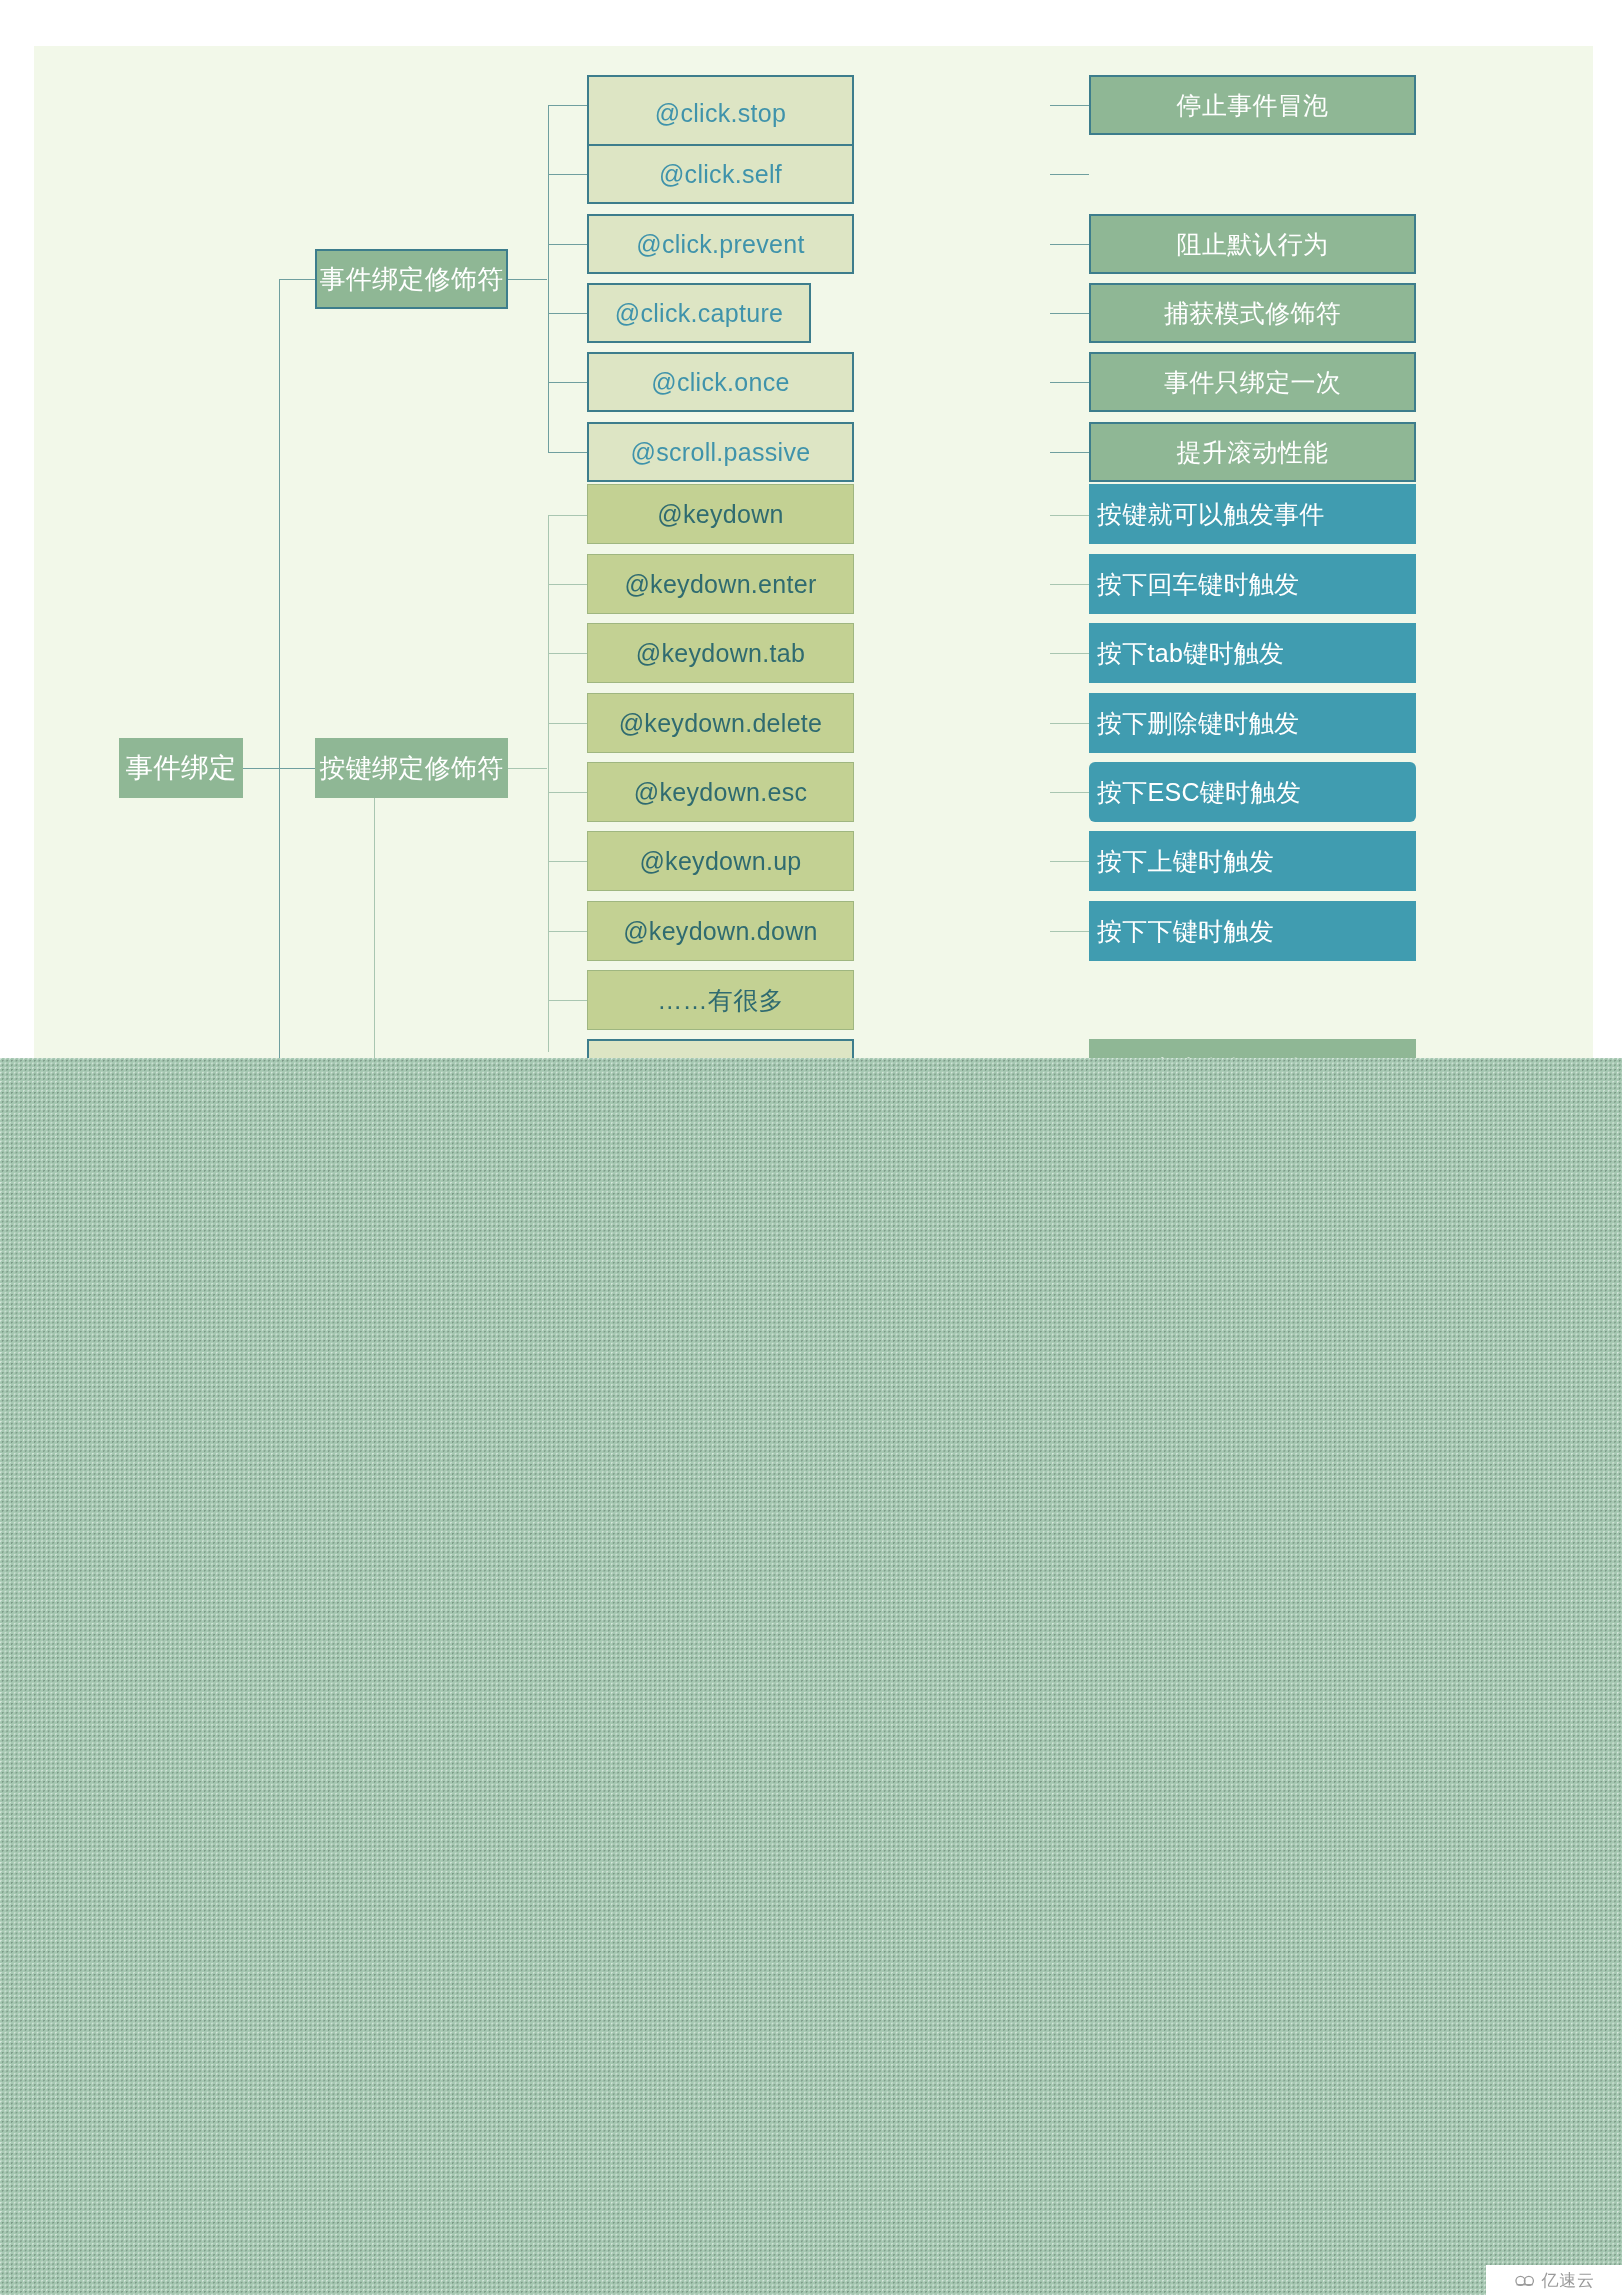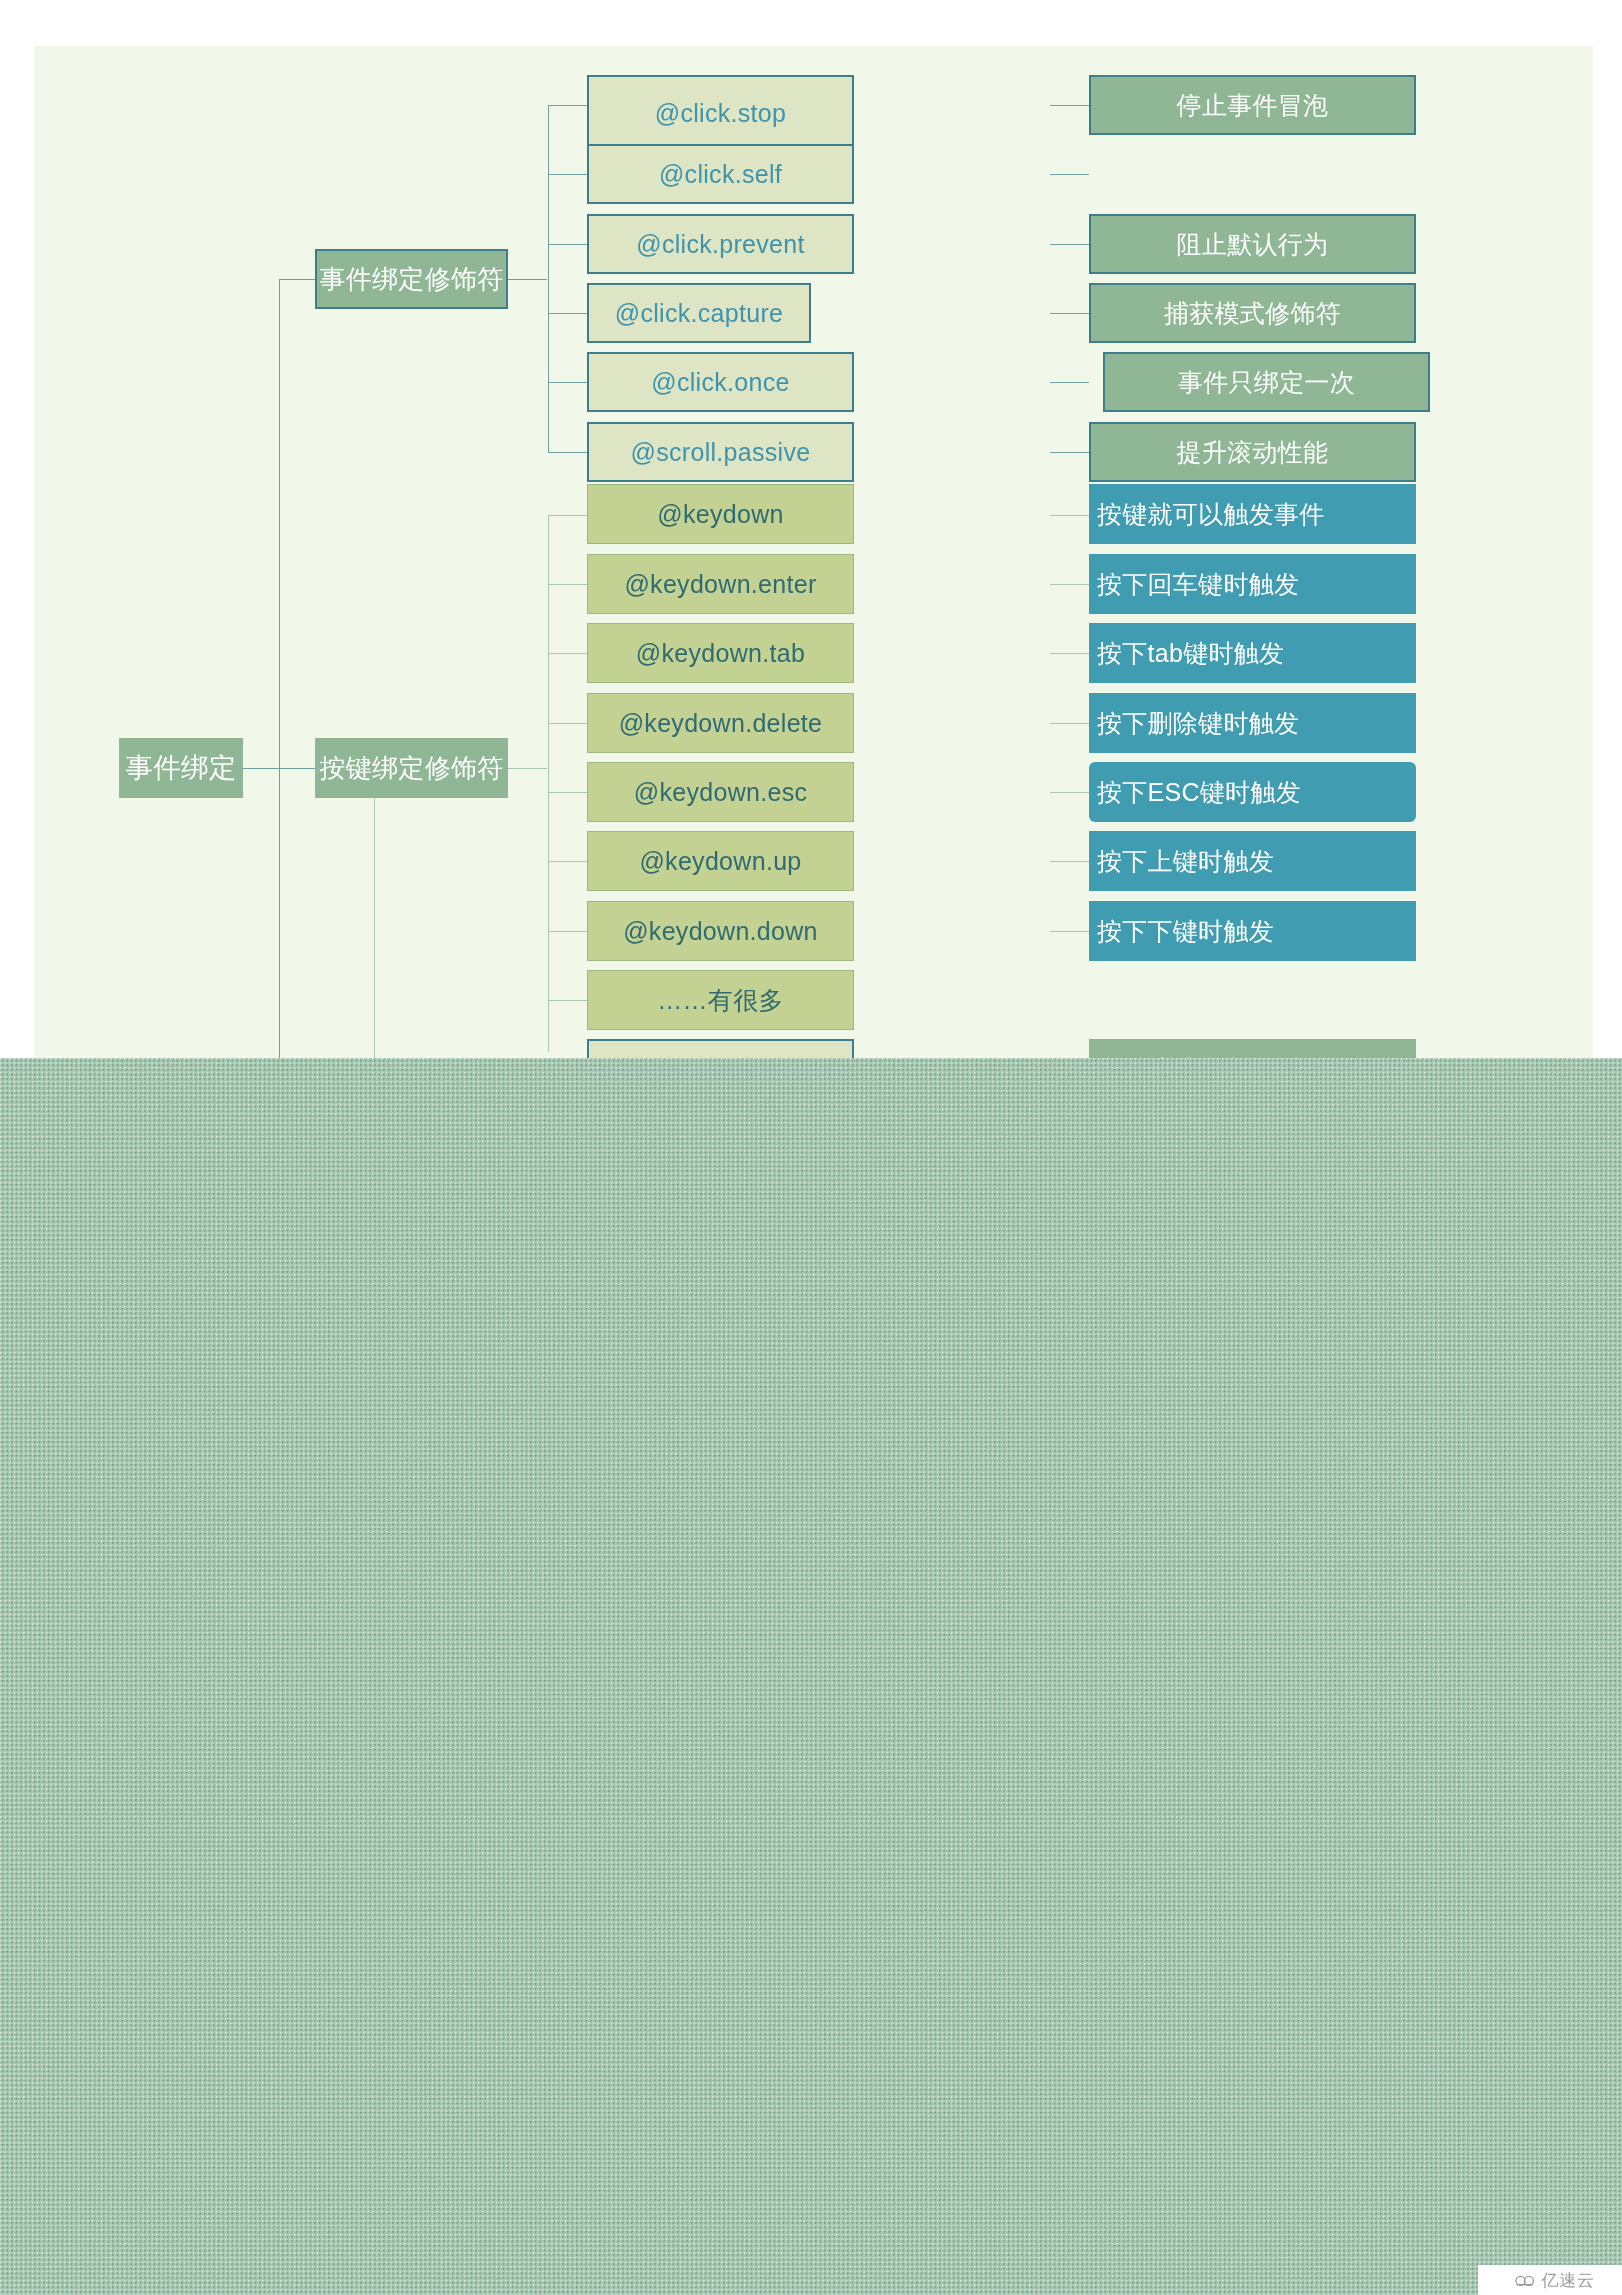--- a/index.html
+++ b/index.html
@@ -103,21 +103,21 @@
       radial-gradient(circle at 2.6px 2.6px, rgba(20,40,30,.30) 0.7px, transparent 0.9px);
     background-size:4.6px 4.6px,4.6px 4.6px;
   }
 
   
   #watermark{
     position:absolute;
     right:0;bottom:0;
     width:137px;height:30px;
     background:#ffffff;
-    display:flex;align-items:center;justify-content:center;gap:5.2px;padding-left:8px;
+    display:flex;align-items:center;justify-content:center;gap:5.2px;
   }
   #watermark .wm-icon{
     width:22px;height:14.4px;position:relative;flex:0 0 auto;
   }
   #watermark .wm-text{
     color:#9a9a9a;font-size:17px;letter-spacing:0.7px;
     font-family:"DejaVu Sans",sans-serif;
   }
 </style>
 </head>
@@ -207,21 +207,21 @@
 
     <div class="node n-d1" style="left:1055px;top:29px;width:327px;height:60px;">
       <span>停止事件冒泡</span>
       </div>
     <div class="node n-d1" style="left:1055px;top:168px;width:327px;height:60px;">
       <span>阻止默认行为</span>
       </div>
     <div class="node n-d1" style="left:1055px;top:237px;width:327px;height:60px;">
       <span>捕获模式修饰符</span>
       </div>
-    <div class="node n-d1" style="left:1055px;top:306px;width:327px;height:60px;margin-left:14px;">
+    <div class="node n-d1" style="left:1055px;top:306px;width:327px;height:60px;">
       <span>事件只绑定一次</span>
       </div>
     <div class="node n-d1" style="left:1055px;top:376px;width:327px;height:60px;">
       <span>提升滚动性能</span>
       </div>
 
     <div class="node n-t2" style="left:553px;top:438px;width:267px;height:60px;">
       <span>@keydown</span>
       </div>
     <div class="node n-t2" style="left:553px;top:508px;width:267px;height:60px;">

